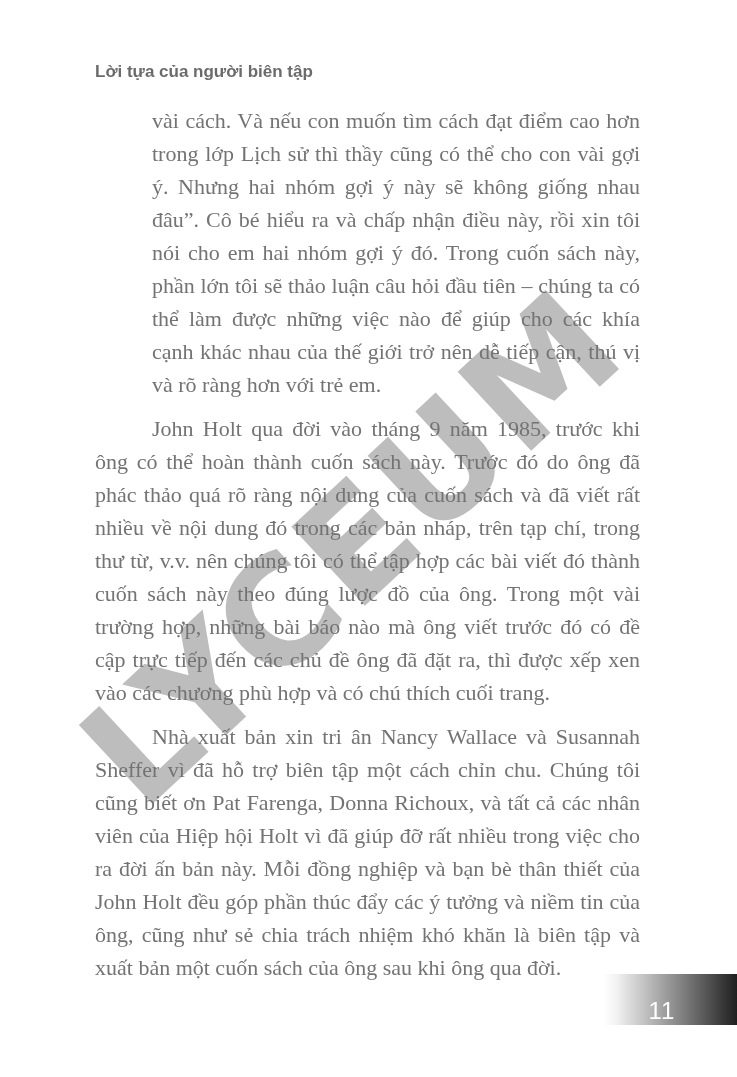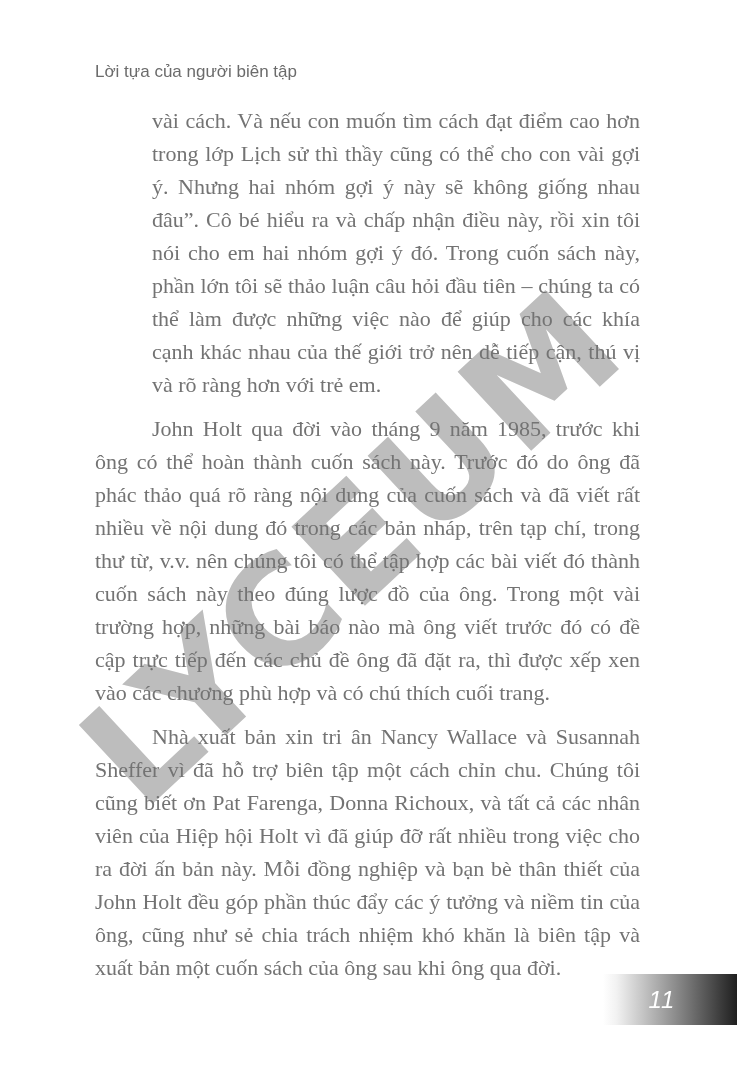--- a/index.html
+++ b/index.html
@@ -31,20 +31,21 @@
     user-select: none;
   }
   .running-head {
     position: absolute;
     left: 95px;
     top: 62px;
     font-family: "Liberation Sans", sans-serif;
     font-size: 17px;
     color: #6b6b6b;
     z-index: 1;
+    font-weight: bold;
   }
   .content {
     position: absolute;
     left: 95px;
     top: 104px;
     width: 545px;
     z-index: 1;
     color: #737373;
     font-size: 22px;
     line-height: 33px;
@@ -62,26 +63,25 @@
     text-indent: 57px;
   }
   .page-number-band {
     position: absolute;
     left: 603px;
     top: 974px;
     width: 134px;
     height: 51px;
     background: linear-gradient(90deg, #ffffff 0%, #f2f2f2 10%, #8a8a8a 55%, #1f1f1f 100%);
     display: flex;
-    align-items: center;
+    align-items: flex-end;
     justify-content: center;
     padding-right: 16px;
     box-sizing: border-box;
     z-index: 2;
-    font-style: italic;
   }
   .page-number {
     font-family: "Liberation Sans", sans-serif;
     font-size: 24px;
     color: #ffffff;
     letter-spacing: 1px;
   }
 </style>
 </head>
 <body>

